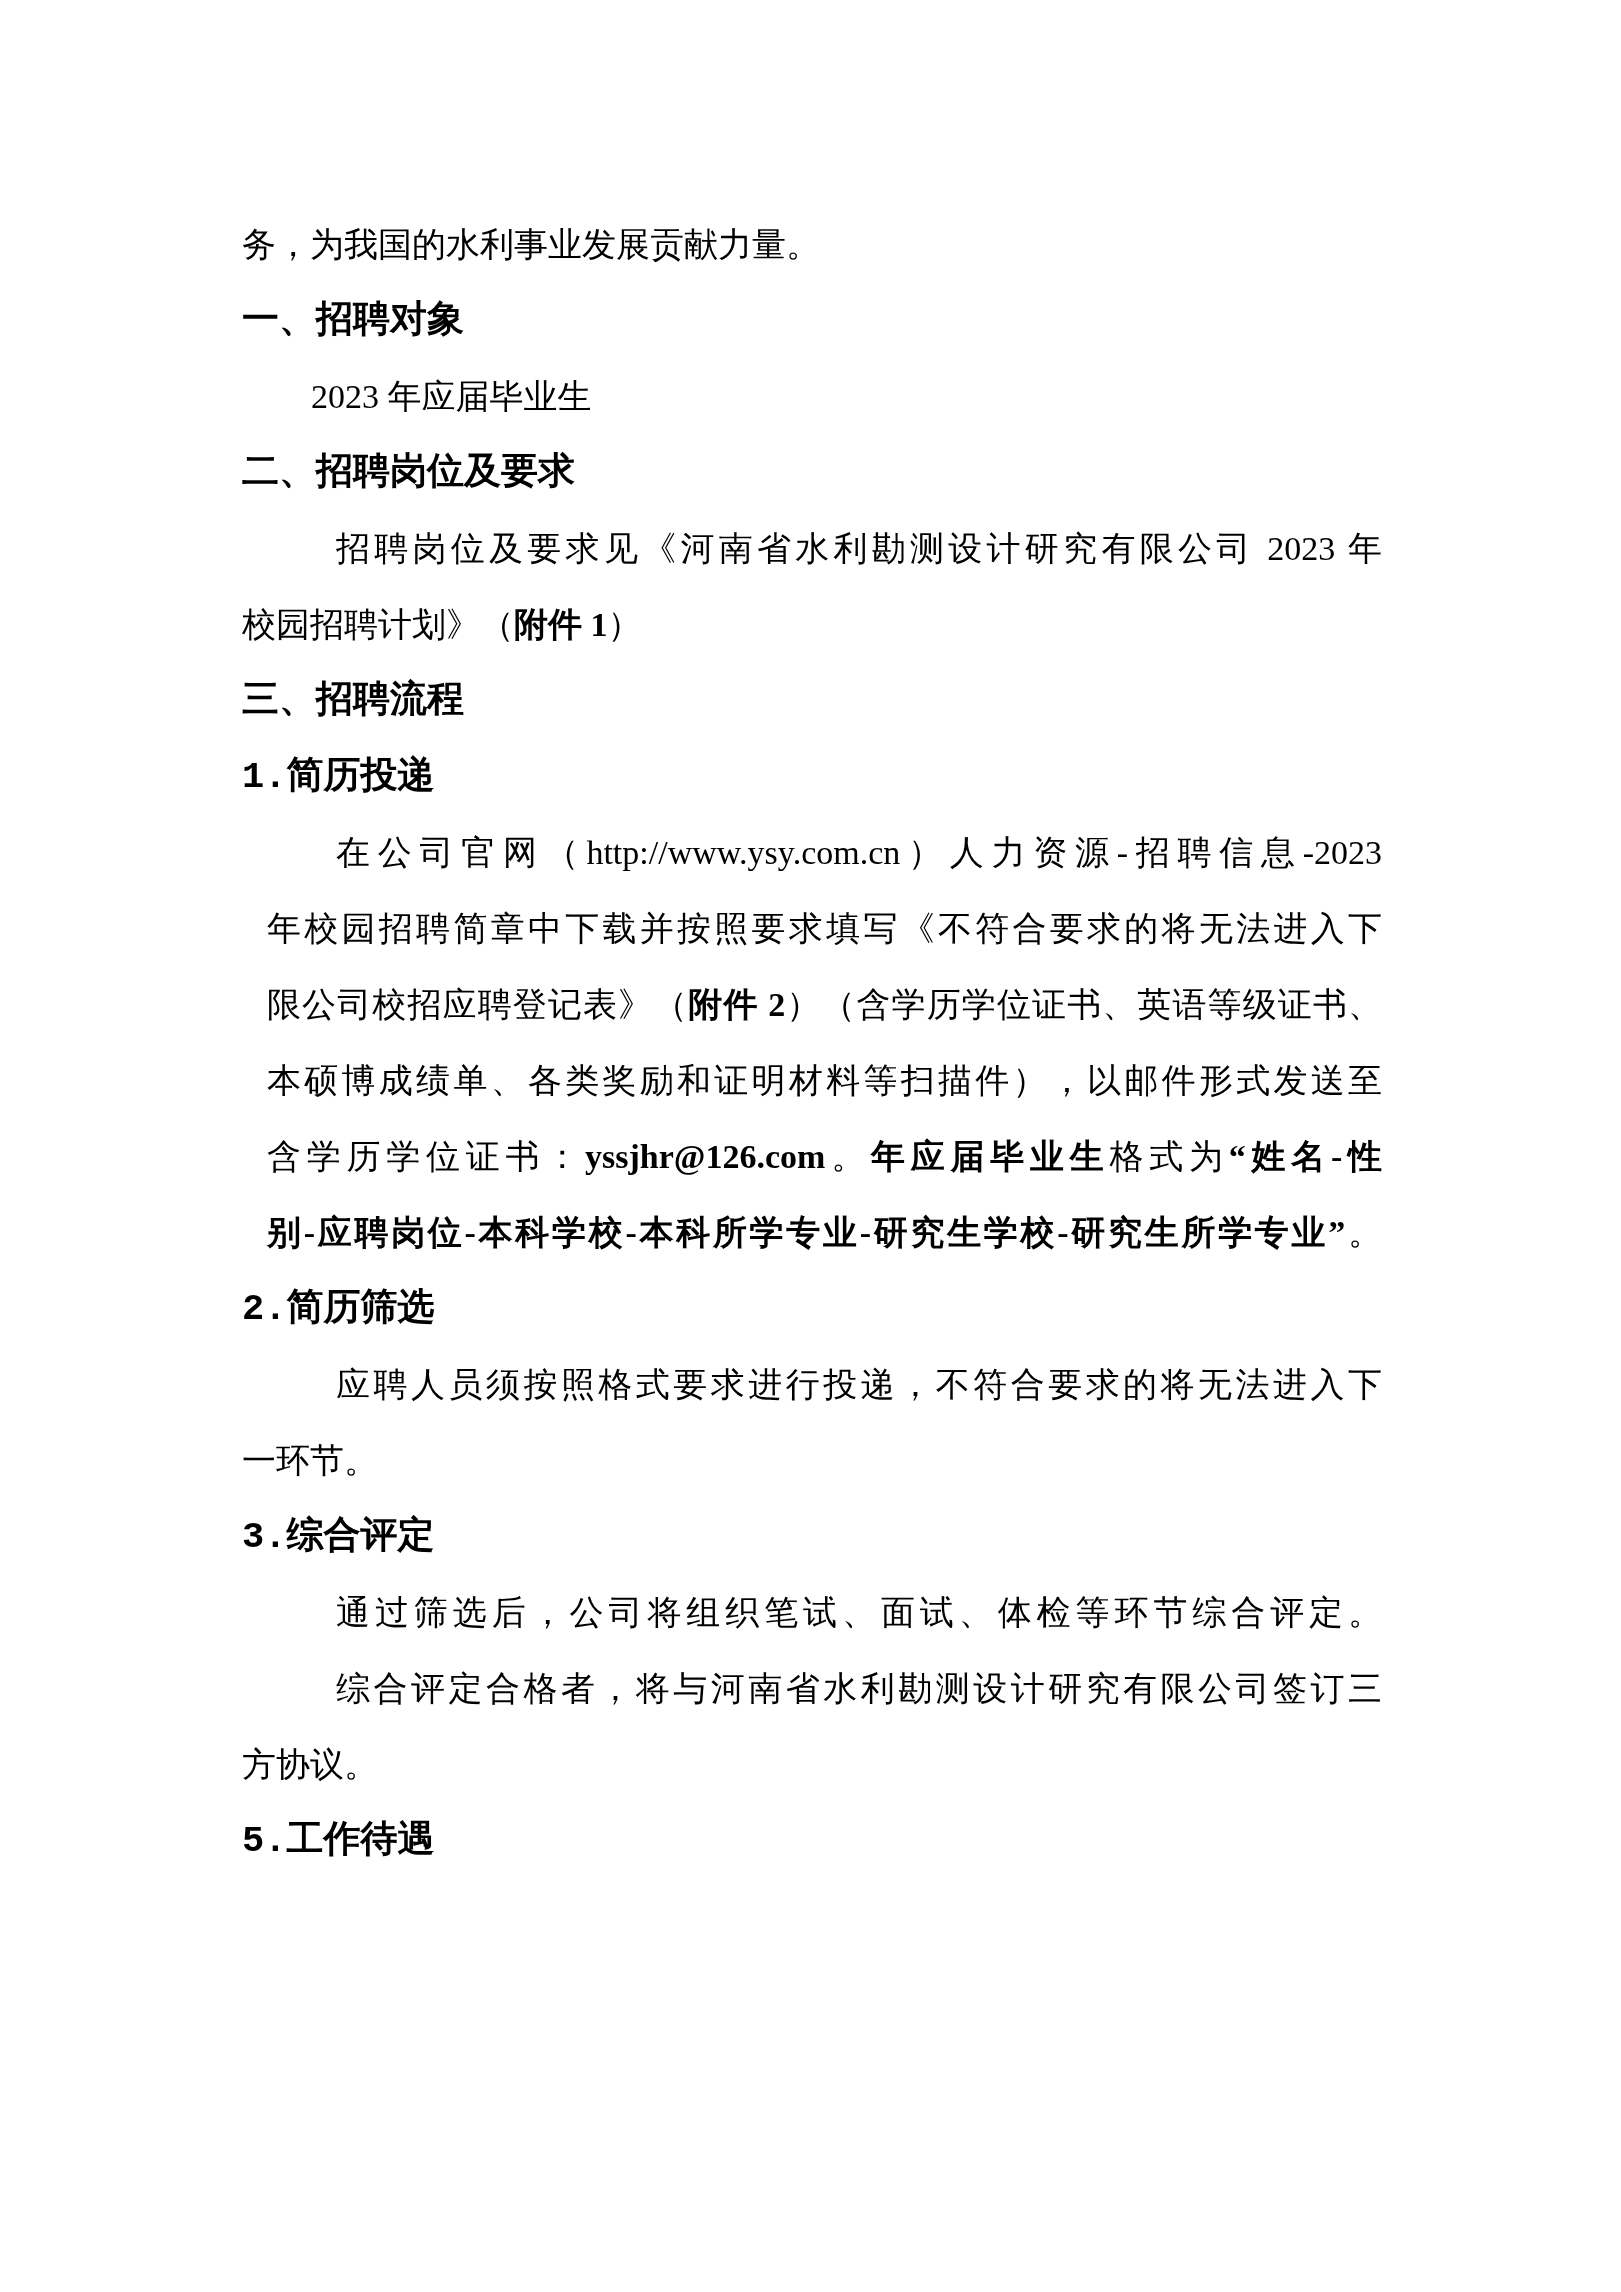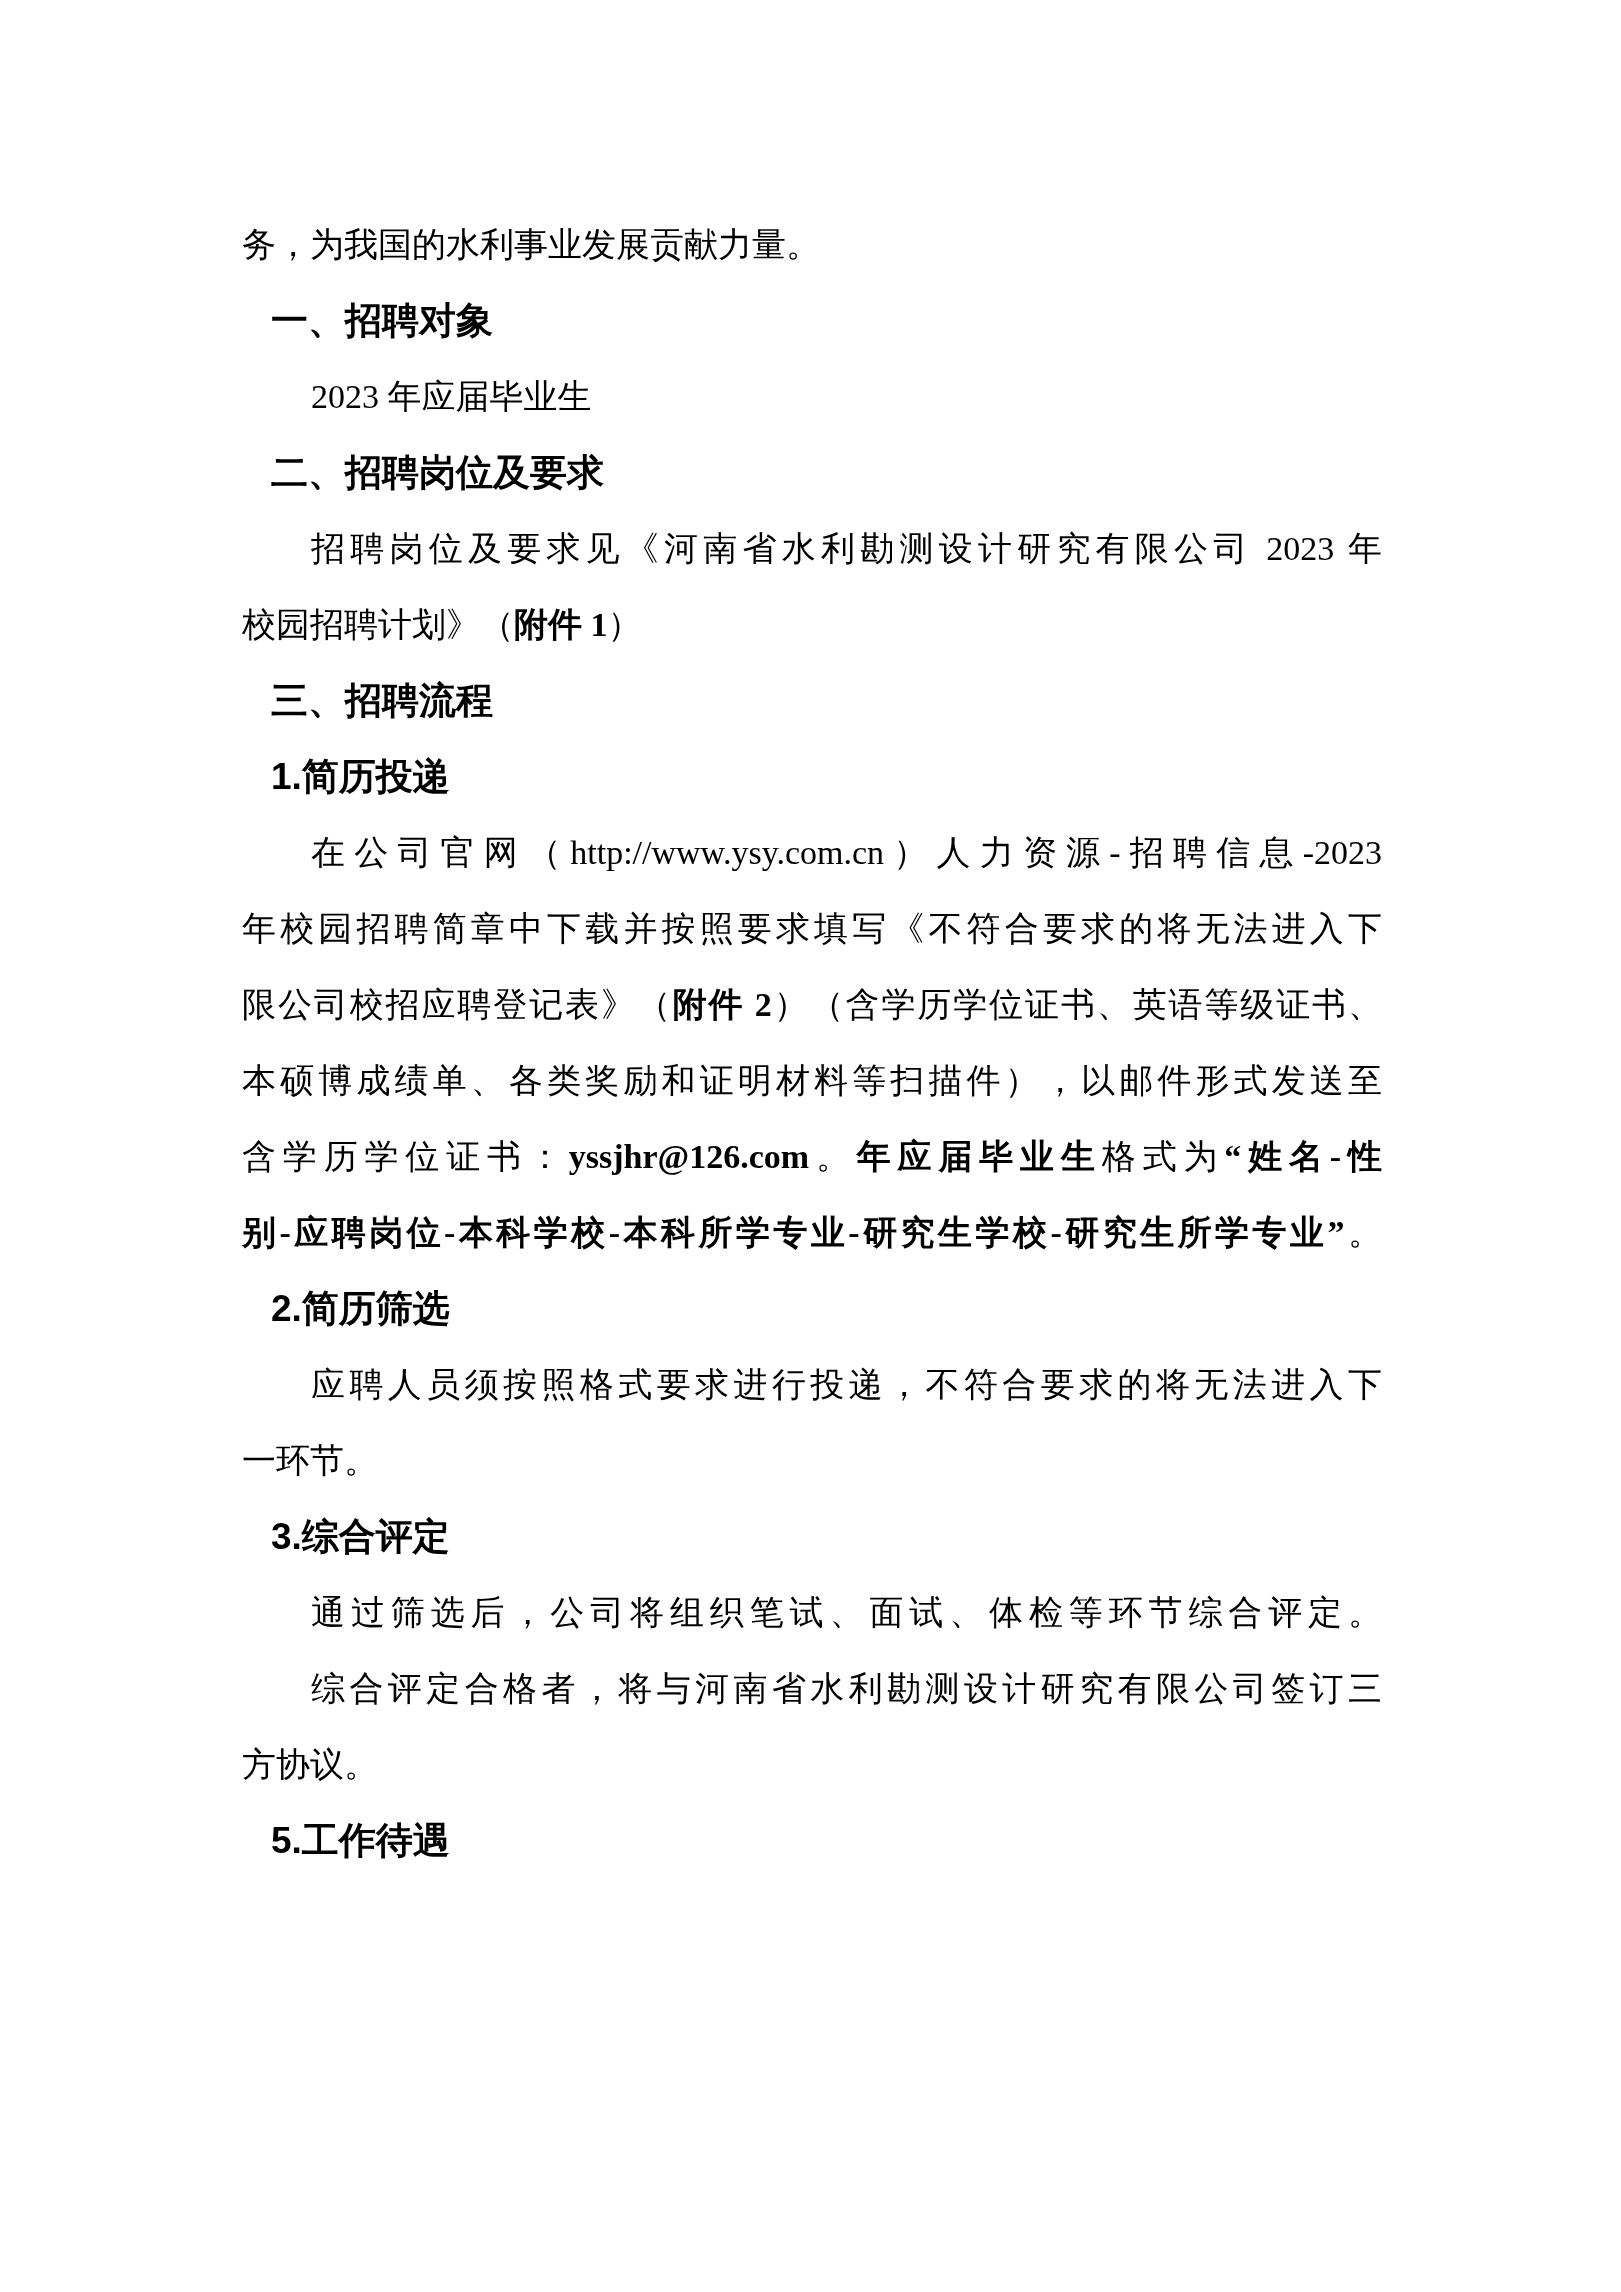--- a/index.html
+++ b/index.html
@@ -28,30 +28,30 @@
     line-height: 76px;
     height: 76px;
     white-space: normal;
     text-align: left;
     overflow: visible;
   }
   .line.justify {
     text-align: justify;
     text-align-last: justify;
     text-justify: inter-character;
+    margin-left: 25px;
   }
   .line.indent {
     text-indent: 69px;
   }
   .line.heading,
   .line.subheading {
-    font-family: Liberation Sans, sans-serif;
+    font-family: Liberation Mono, monospace;
     font-weight: bold;
     font-size: 37px;
-    margin-left: 29px;
   }
   .seg.bold {
     font-weight: bold;
   }
 </style>
 </head>
 <body>
 
 <div class="page">
   <div class="content">

